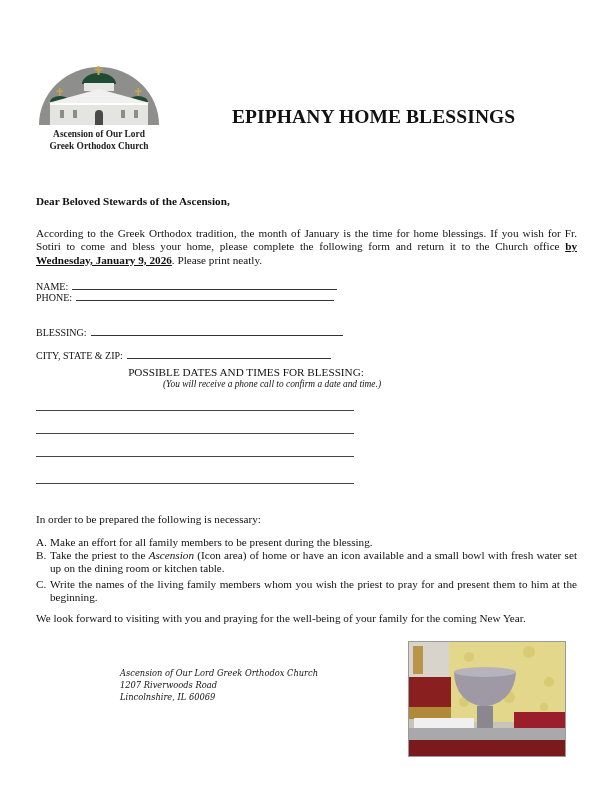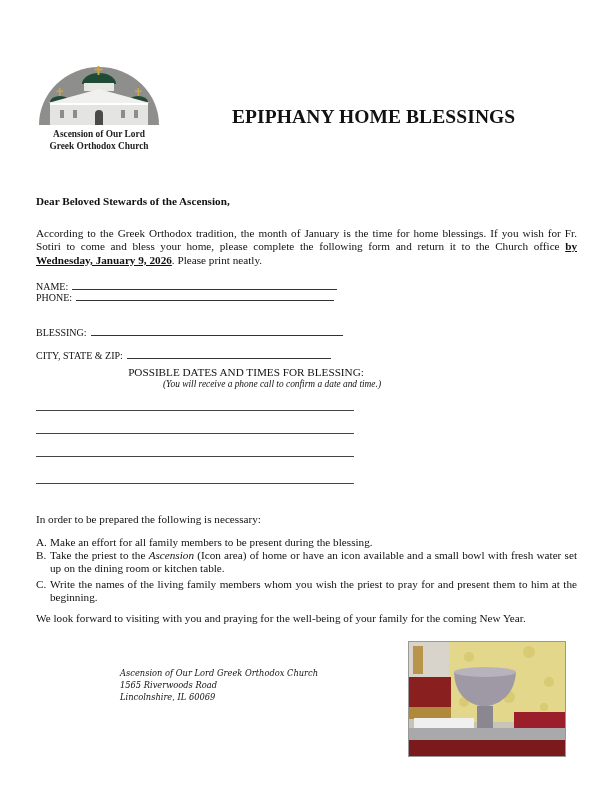--- a/index.html
+++ b/index.html
@@ -110,21 +110,21 @@
 </div>
 <div class="abs item" style="top:578px">
   <span class="letter">C.</span>
   <div class="body"><span>Write the names of the living family members whom you wish the priest to pray for and present them to him at the beginning.</span></div>
 </div>
 
 <div id="closing" class="abs txt">We look forward to visiting with you and praying for the well-being of your family for the coming New Year.</div>
 
 <div id="footer" class="abs">
   <div>Ascension of Our Lord Greek Orthodox Church</div>
-  <div>1565 Riverwoods Road</div>
+  <div>1207 Riverwoods Road</div>
   <div>Lincolnshire, IL  60069</div>
 </div>
 
 <div id="photo" class="abs">
   <svg width="156" height="114" viewBox="0 0 156 114">
     <rect width="156" height="114" fill="#c9c4b8"></rect>
     <rect x="0" y="0" width="45" height="35" fill="#d8d4cc"></rect>
     <rect x="40" y="0" width="116" height="80" fill="#e2d78a"></rect>
     <g fill="#d4c66a" opacity="0.7">
       <circle cx="60" cy="15" r="5"></circle>

